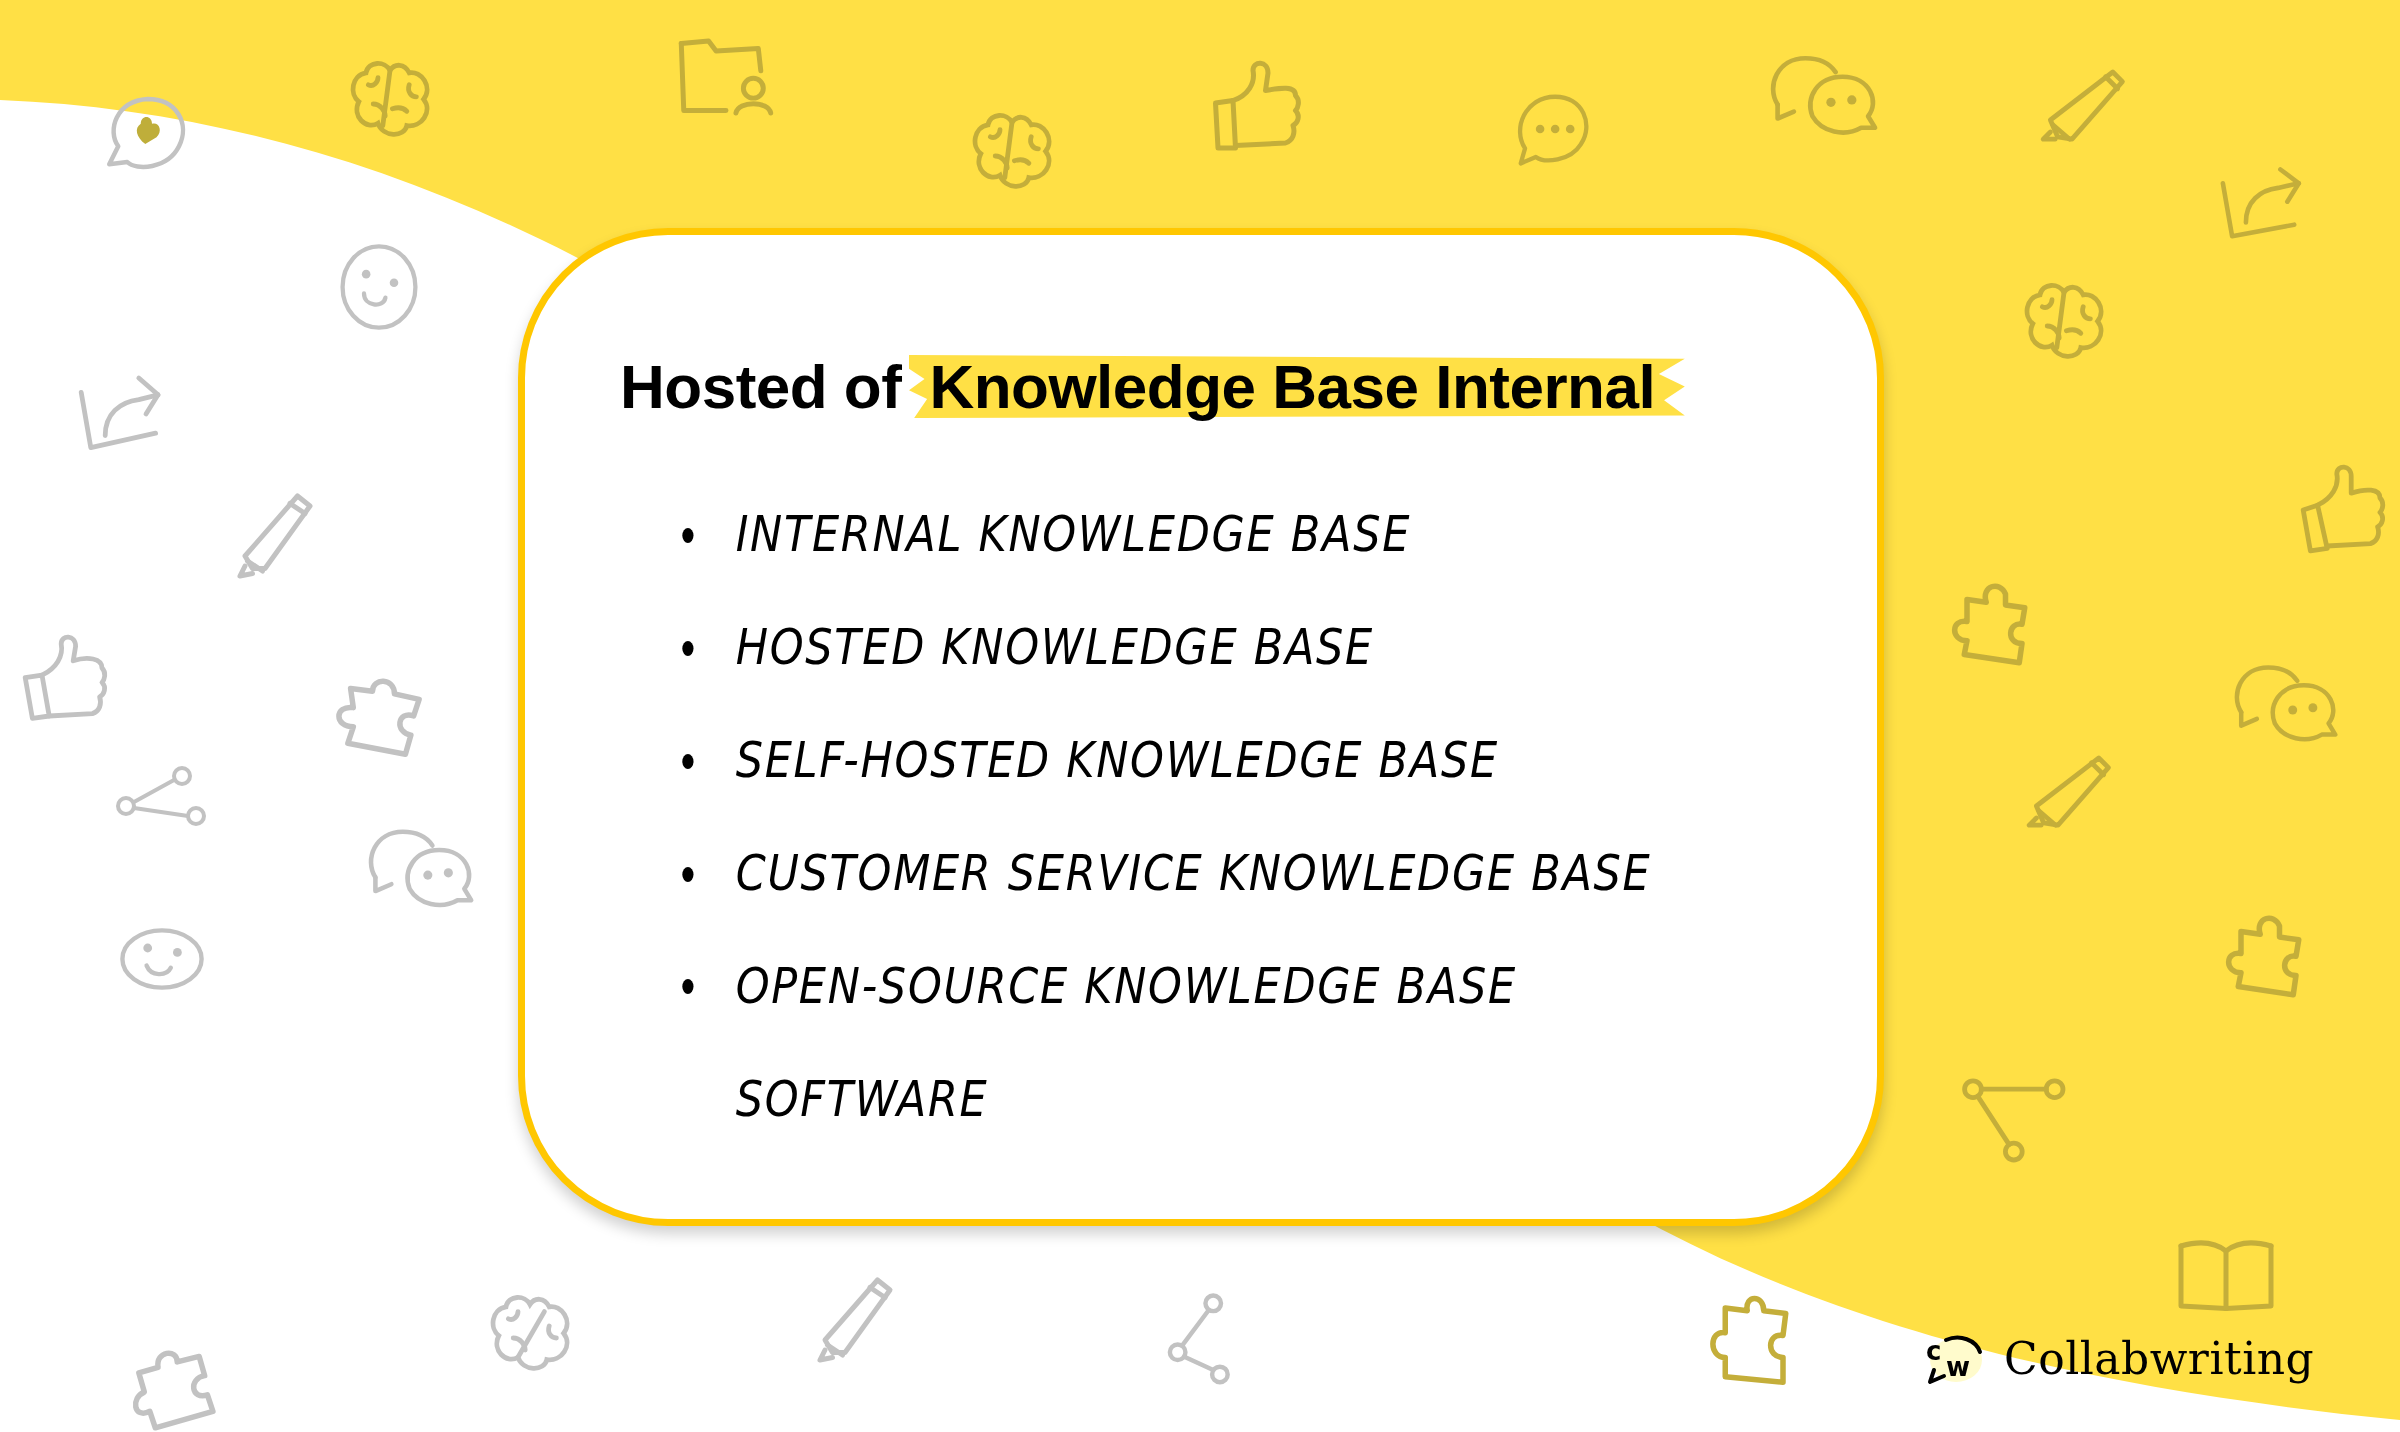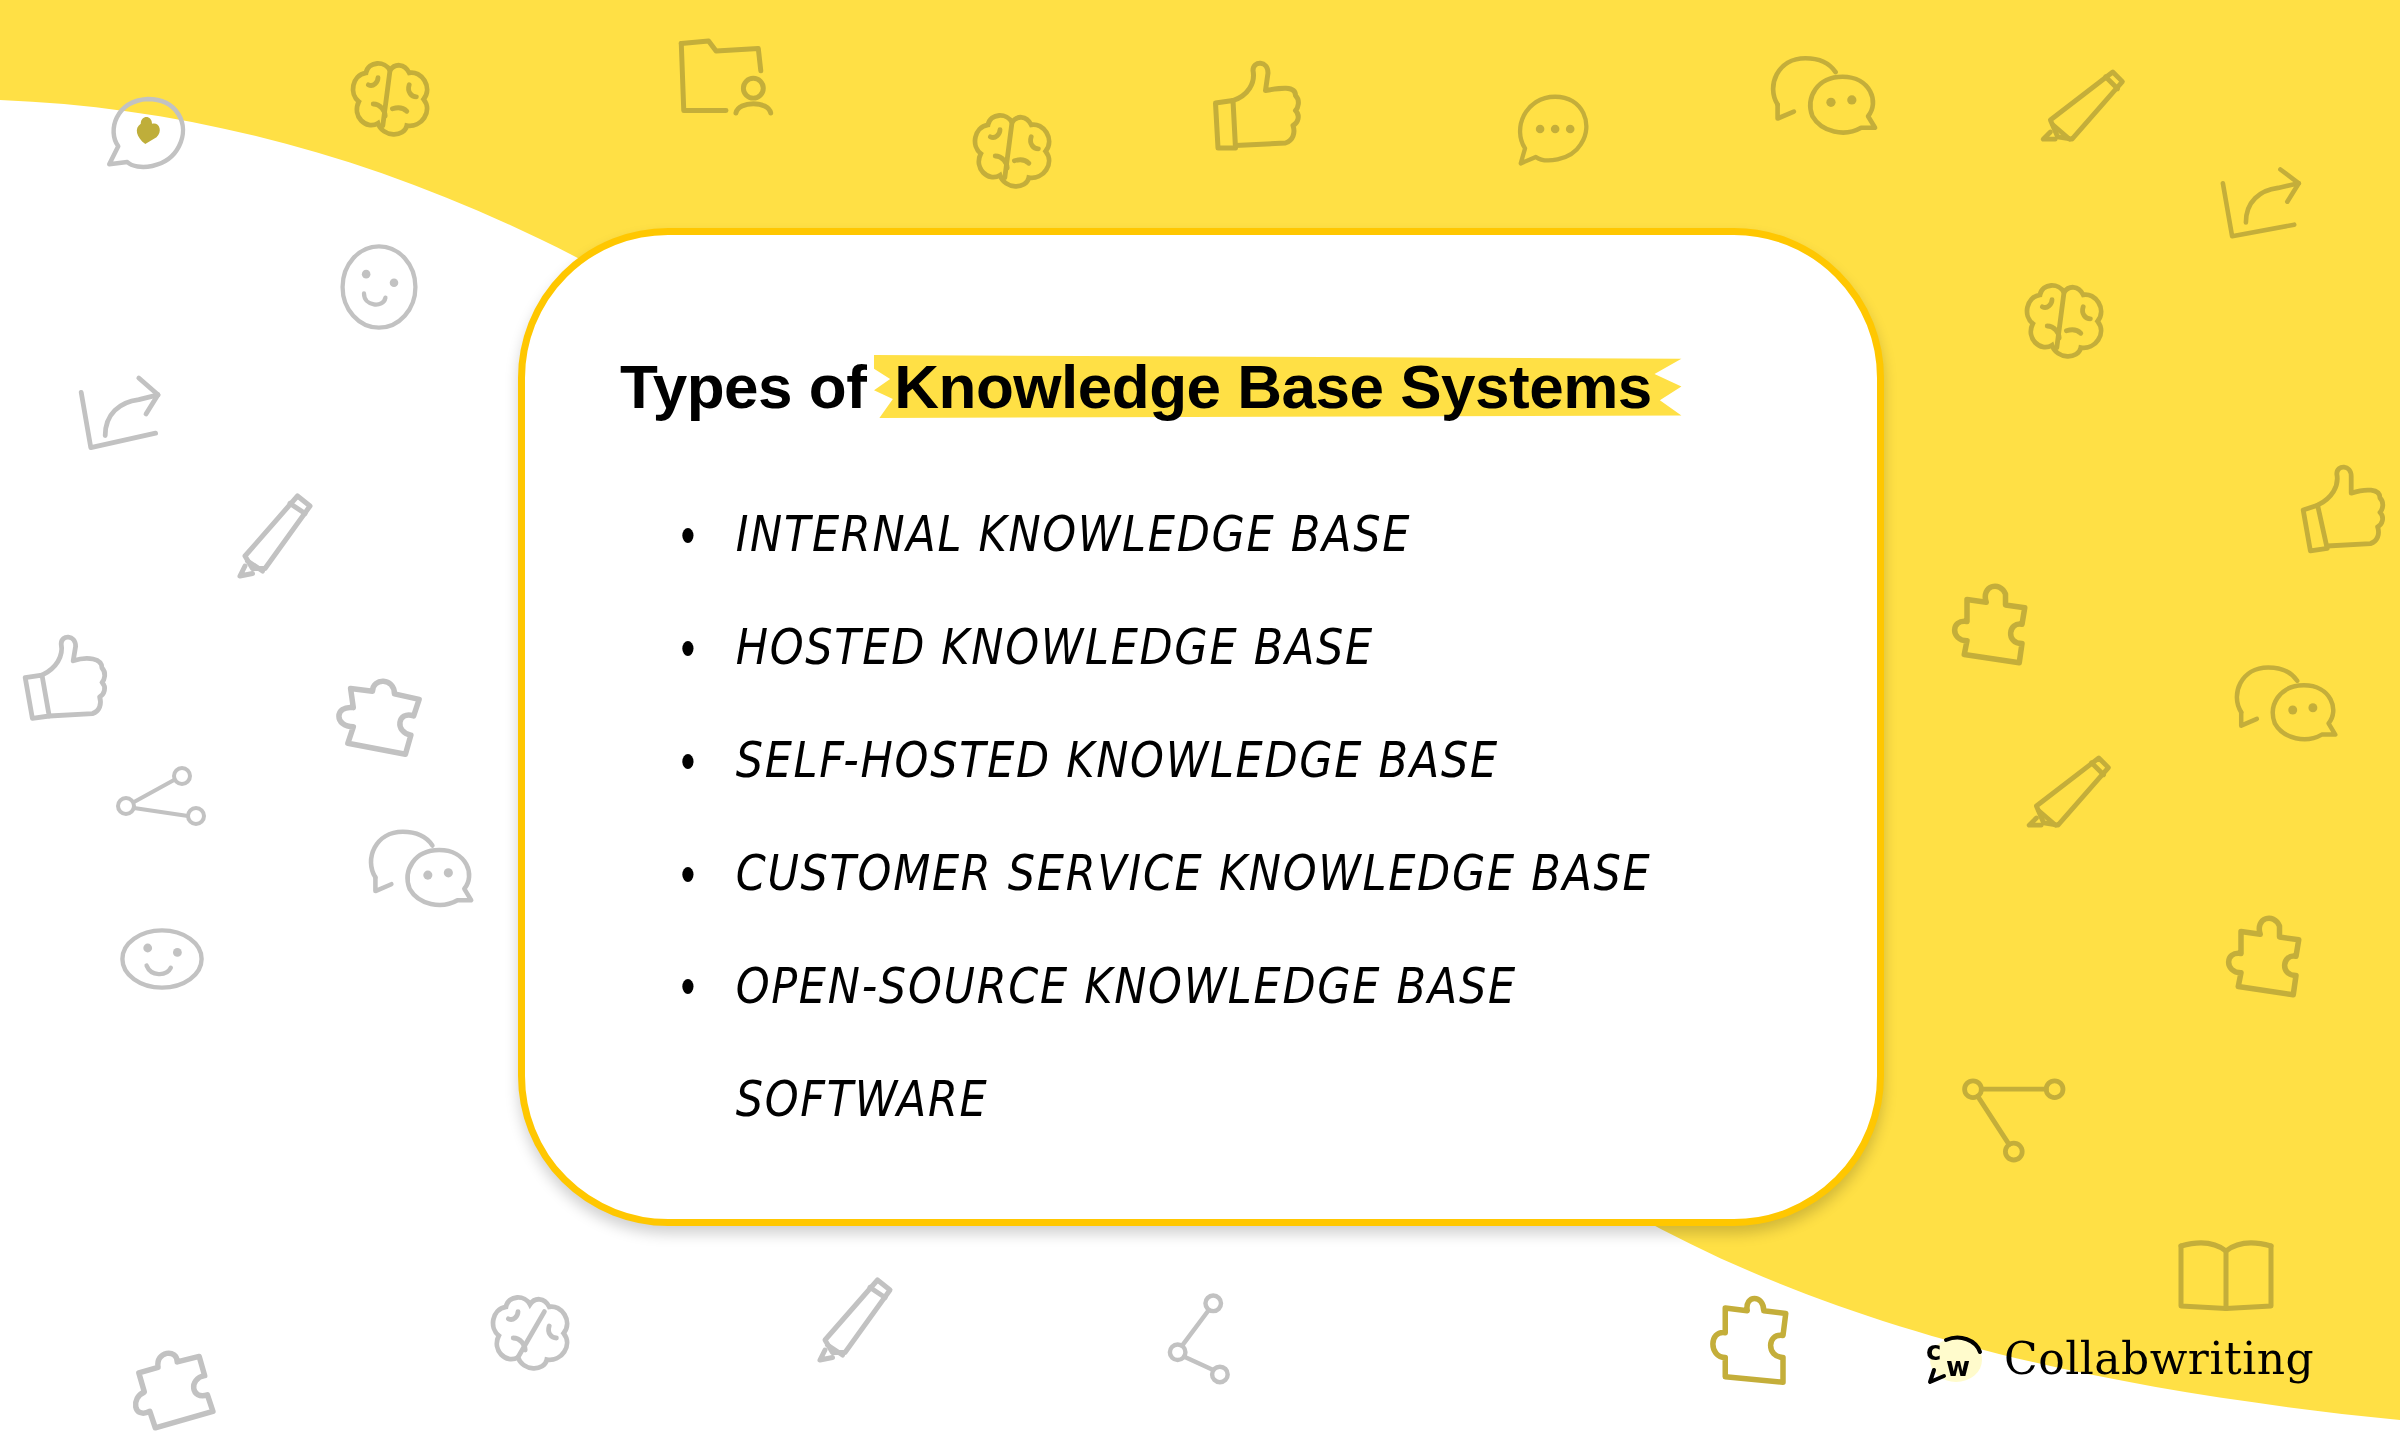--- a/index.html
+++ b/index.html
@@ -372,28 +372,28 @@
     <g fill="#C2C2C2">
         <circle cx="28" cy="30" r="4"></circle>
         <circle cx="54" cy="38" r="4"></circle>
       </g>
     </svg>
 </div>
 
 <div class="card"></div>
 
 <h1 class="title">
-  <span class="plain">Types of</span>
+  <span class="plain">Hosted of</span>
   <span class="hl">
     <span class="hl-bg">
       <svg viewBox="0 0 600 100" preserveAspectRatio="none">
         <path d="M0,0 L600,6 L580,30 L600,50 L584,72 L600,96 L4,100 L14,70 L0,56 L12,38 L0,22 Z" fill="#FFE045"></path>
       </svg>
     </span>
-    <span class="hl-text">Knowledge Base Systems</span>
+    <span class="hl-text">Knowledge Base Internal</span>
   </span>
 </h1>
 
 <ul class="list">
   <li>
     <span class="bullet"></span>
     <span>Internal knowledge base</span>
   </li>
   <li>
     <span class="bullet"></span>

